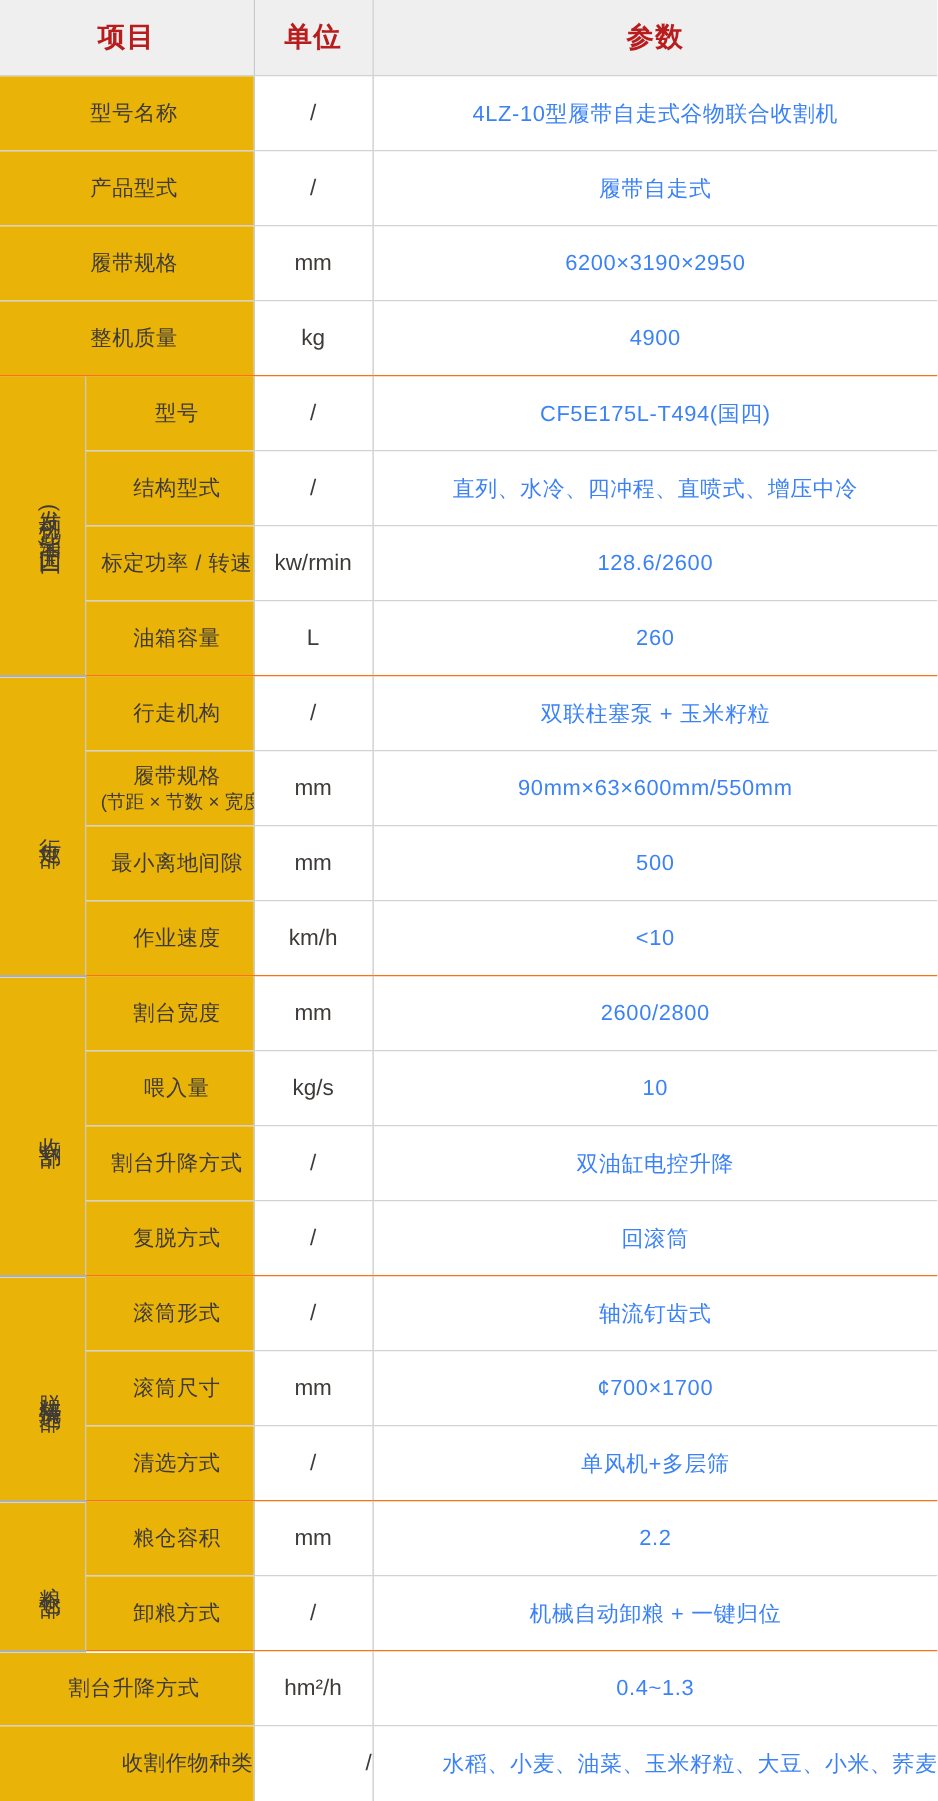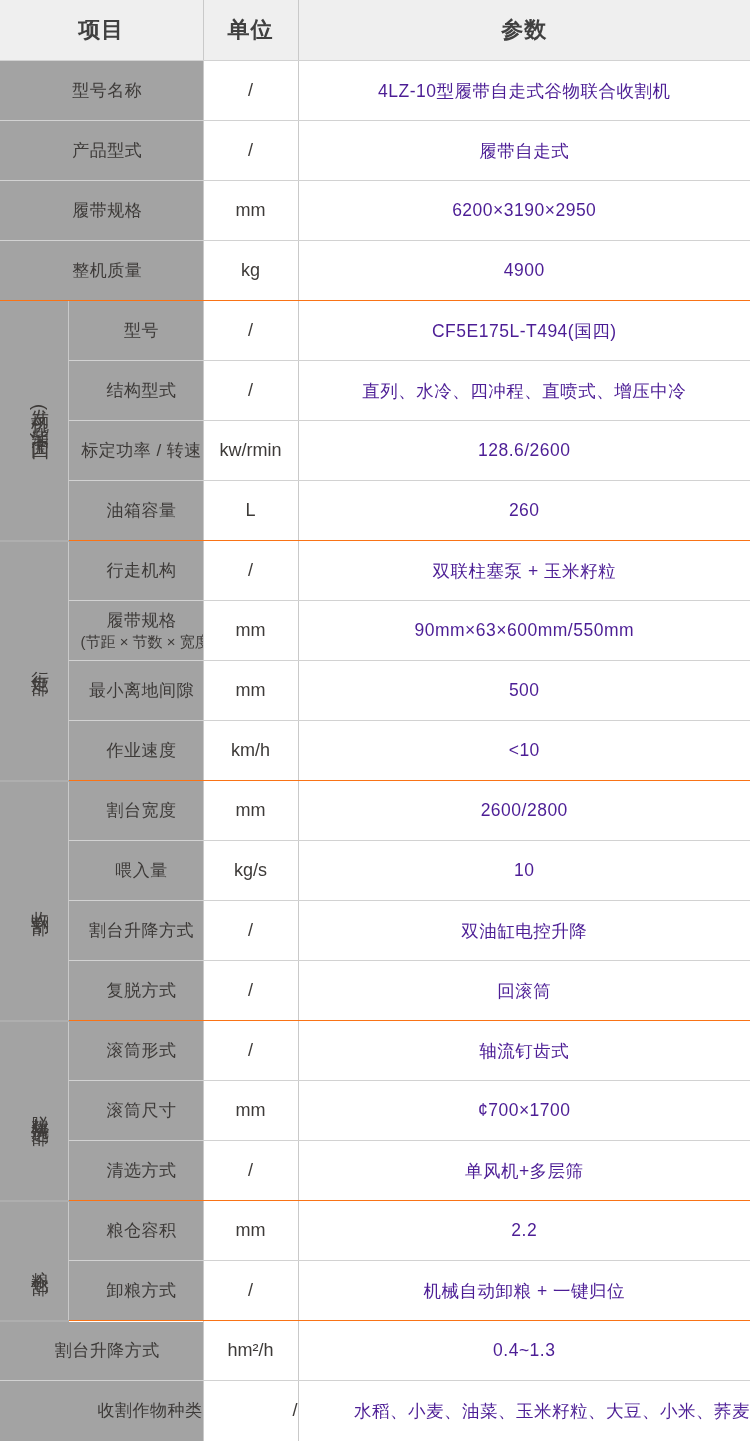--- a/index.html
+++ b/index.html
@@ -22,26 +22,26 @@
     overflow: hidden;
   }
   td:last-child, th:last-child { border-right: none; }
   tr { height: 60px; }
   tr.track-row { height: 60px; margin-left: 27px; }
 
   thead th {
     background: #efefef;
     font-size: 22px;
     font-weight: 700;
-    color: #404040;
+    color: #b91c1c;
     letter-spacing: 1px;
     height: 60px;
   }
 
-  .item, .group { background: #a3a3a3; padding-left: 12px; }
+  .item, .group { background: #eab308; padding-left: 12px; }
   .item {
     font-size: 17px;
     font-weight: 500;
     color: #3d3a38;
     letter-spacing: 0.5px;
     line-height: 1.25;
   }
   .item .sub {
     font-size: 15px;
     font-weight: 500;
@@ -49,21 +49,21 @@
     margin-top: 2px;
     white-space: nowrap;
   }
   .unit {
     font-size: 18px;
     color: #3d3a38;
     background: #ffffff;
   }
   .val {
     font-size: 17.5px;
-    color: #4c1d95;
+    color: #3b82f6;
     letter-spacing: 0.5px;
     background: #ffffff;
   }
   .group .vtext {
     display: inline-block;
     writing-mode: vertical-rl;
     text-orientation: mixed;
     font-size: 18px;
     font-weight: 500;
     color: #3d3a38;

